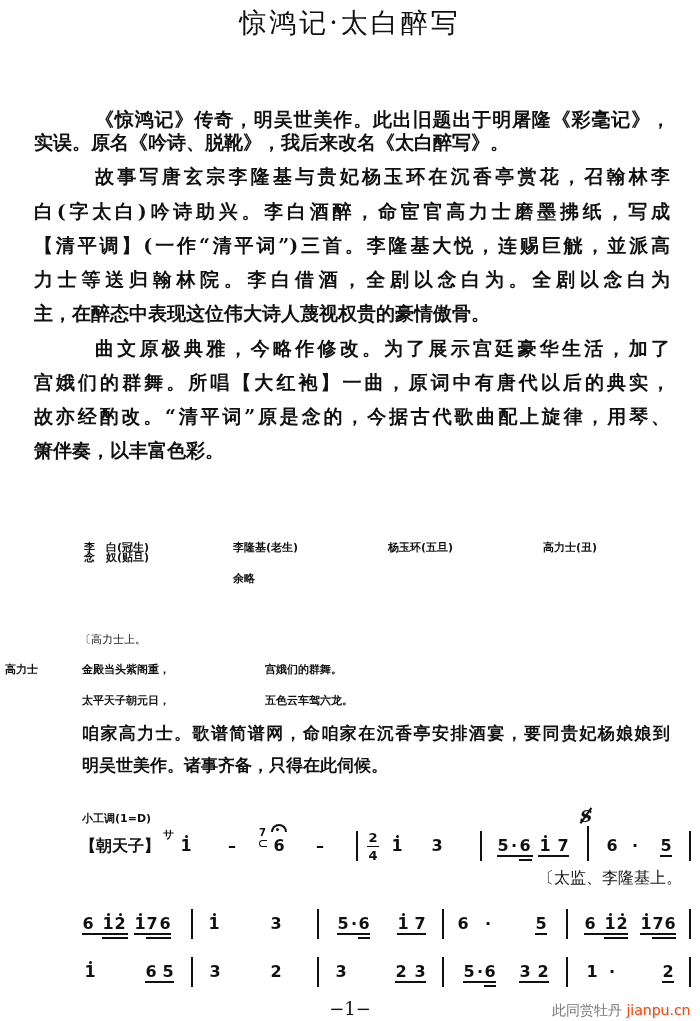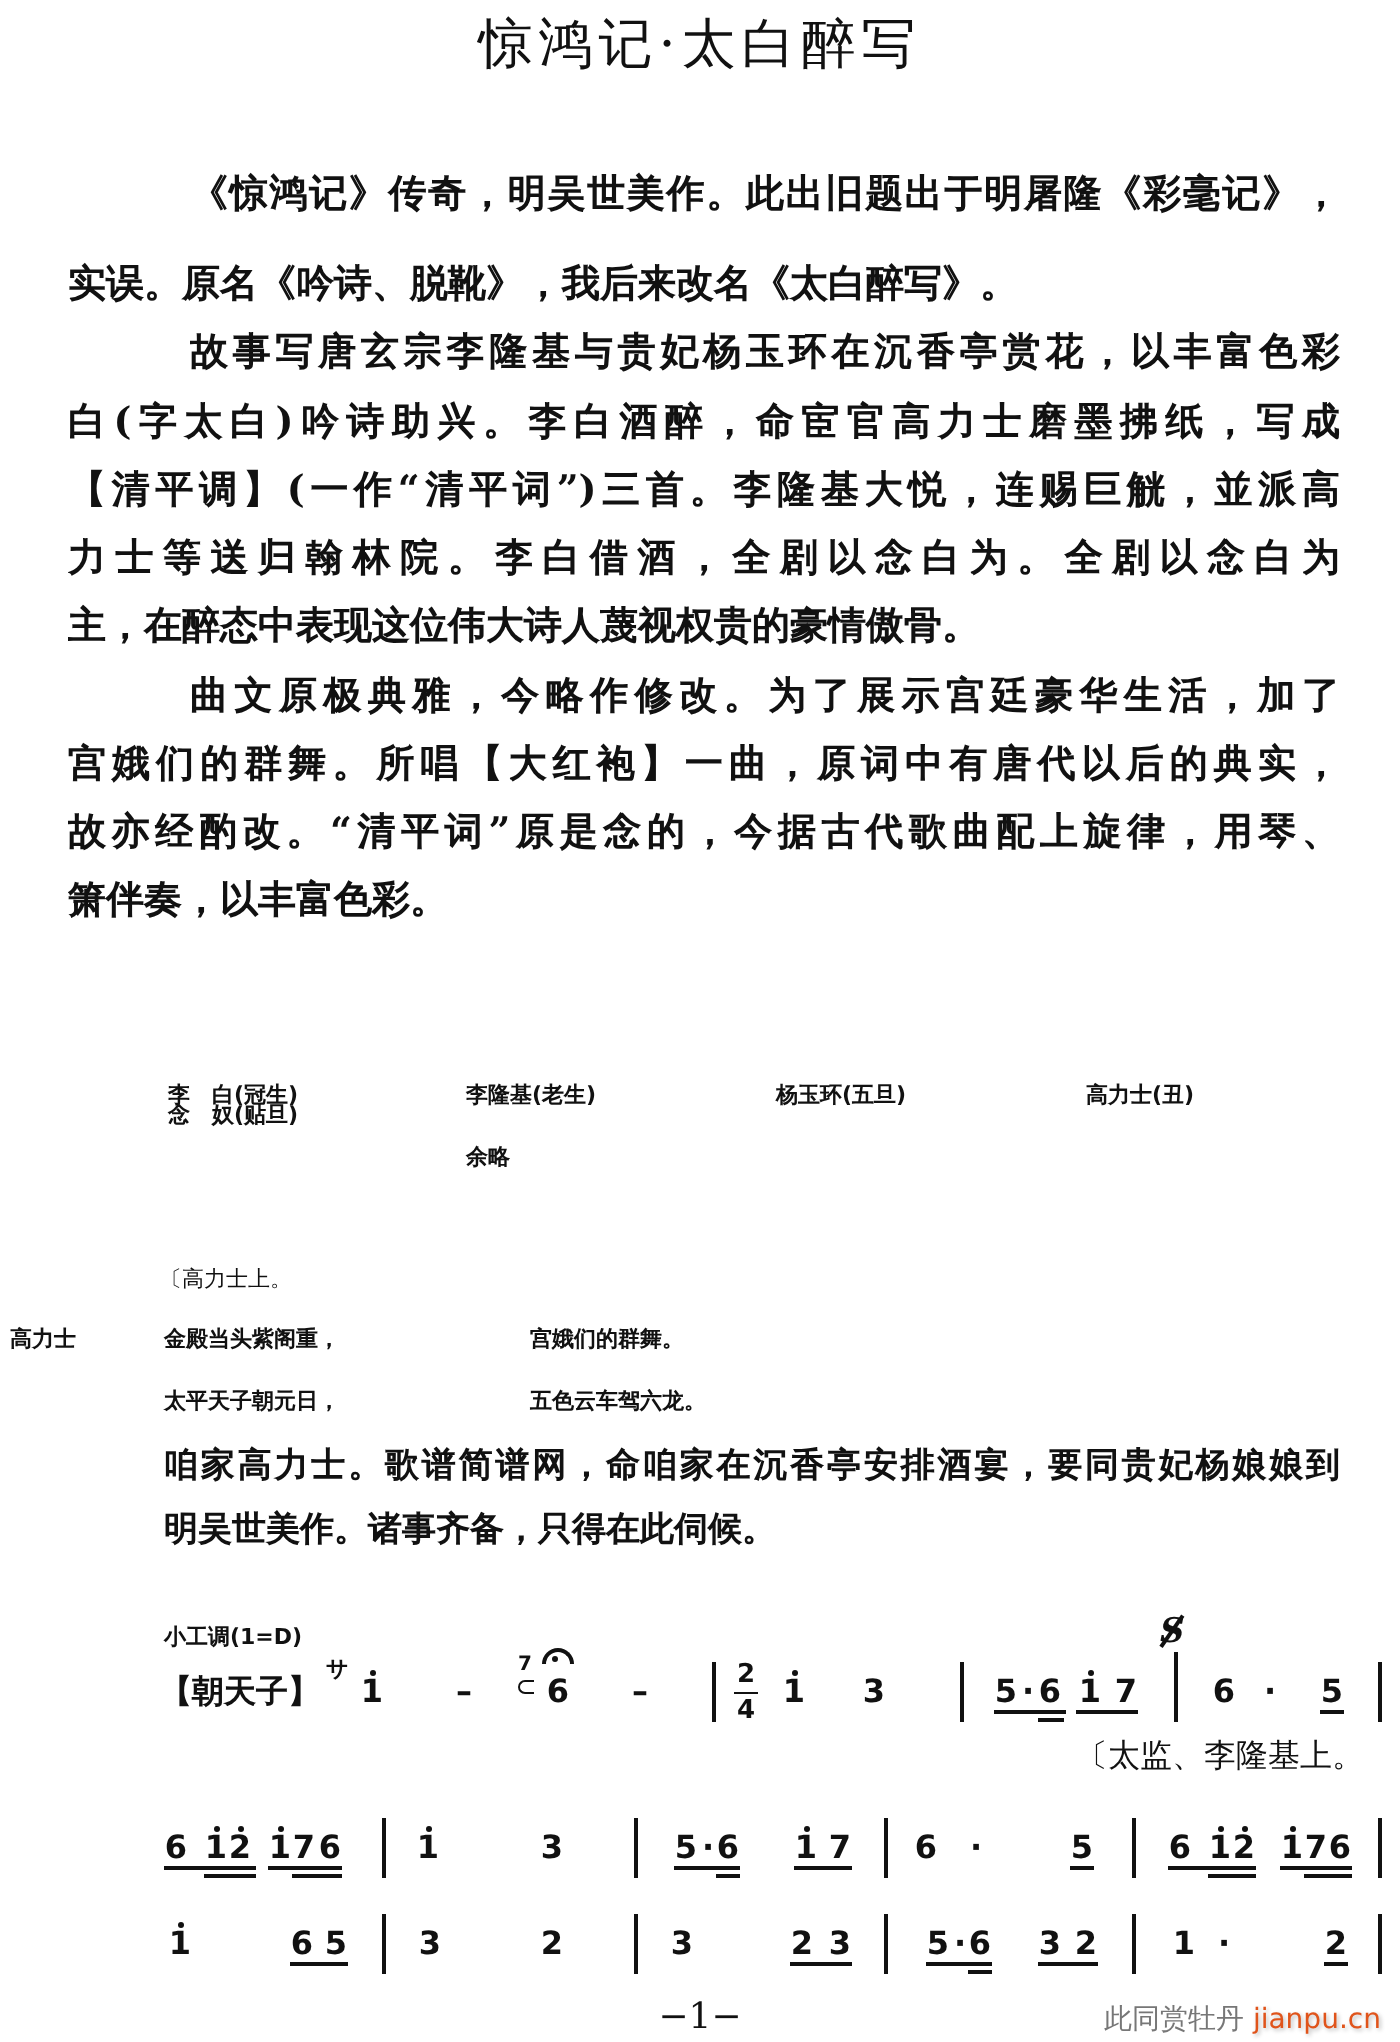--- a/index.html
+++ b/index.html
@@ -61,24 +61,24 @@
     white-space:nowrap; font-family:"DejaVu Serif", serif; }
   .wm-cn { color:#777777; }
   .wm-url { color:#e0541b; font-family:"DejaVu Sans", sans-serif; text-shadow:1px 1px 2px #bbb; }
 </style>
 </head>
 <body>
 
 <div class="title">惊鸿记·太白醉写</div>
 
 <div>
-  <div class="line j" style="left:95px;width:575px;top:84px">《惊鸿记》传奇，明吴世美作。此出旧题出于明屠隆《彩毫记》，</div>
+  <div class="line j" style="left:95px;width:575px;top:106px">《惊鸿记》传奇，明吴世美作。此出旧题出于明屠隆《彩毫记》，</div>
   <div class="line l" style="left:34px;width:636px;top:129px">实误。原名《吟诗、脱靴》，我后来改名《太白醉写》。</div>
 
-  <div class="line j" style="left:95px;width:575px;top:163px">故事写唐玄宗李隆基与贵妃杨玉环在沉香亭赏花，以丰富色彩</div>
+  <div class="line j" style="left:95px;width:575px;top:163px">故事写唐玄宗李隆基与贵妃杨玉环在沉香亭赏花，召翰林李</div>
   <div class="line j" style="left:34px;width:636px;top:198px">白(字太白)吟诗助兴。李白酒醉，命宦官高力士磨墨拂纸，写成</div>
   <div class="line j" style="left:34px;width:636px;top:232px">【清平调】(一作“清平词”)三首。李隆基大悦，连赐巨觥，並派高</div>
   <div class="line j" style="left:34px;width:636px;top:266px">力士等送归翰林院。李白借酒，全剧以念白为。全剧以念白为</div>
   <div class="line l" style="left:34px;width:636px;top:300px">主，在醉态中表现这位伟大诗人蔑视权贵的豪情傲骨。</div>
 
   <div class="line j" style="left:95px;width:575px;top:335px">曲文原极典雅，今略作修改。为了展示宫廷豪华生活，加了</div>
   <div class="line j" style="left:34px;width:636px;top:369px">宫娥们的群舞。所唱【大红袍】一曲，原词中有唐代以后的典实，</div>
   <div class="line j" style="left:34px;width:636px;top:403px">故亦经酌改。“清平词”原是念的，今据古代歌曲配上旋律，用琴、</div>
   <div class="line l" style="left:34px;width:636px;top:437px">箫伴奏，以丰富色彩。</div>
 </div>

